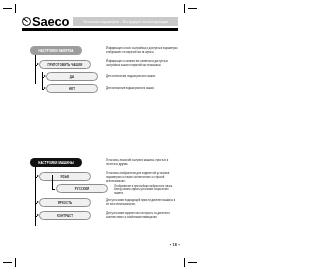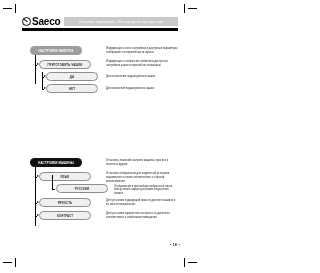--- a/index.html
+++ b/index.html
@@ -75,21 +75,21 @@
     content: "";
     position: absolute;
     left: 0.2px;
     top: 2.1px;
     width: 5.4px;
     height: 1.2px;
     background: #000;
     transform: rotate(38deg);
   }
   .logo-text {
-    font-size: 10px;
+    font-size: 13px;
     font-weight: bold;
     letter-spacing: -0.2px;
     line-height: 1;
     color: #000;
     font-family: "Liberation Sans", sans-serif;
   }
   .header-band {
     margin-left: 4px;
     flex: 1 1 auto;
     height: 9px;

